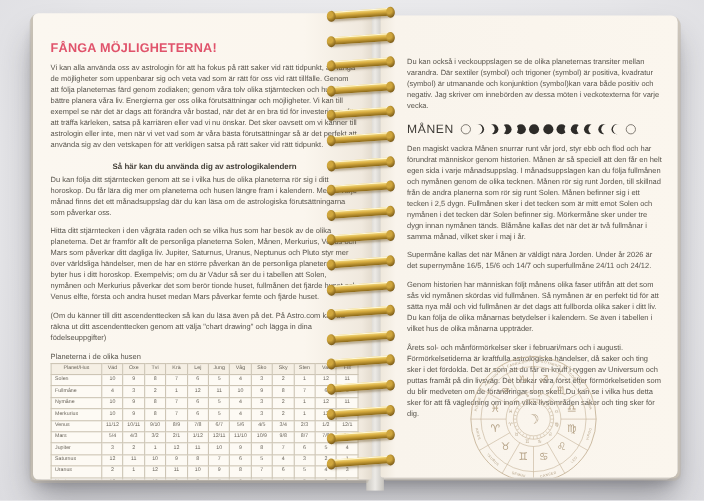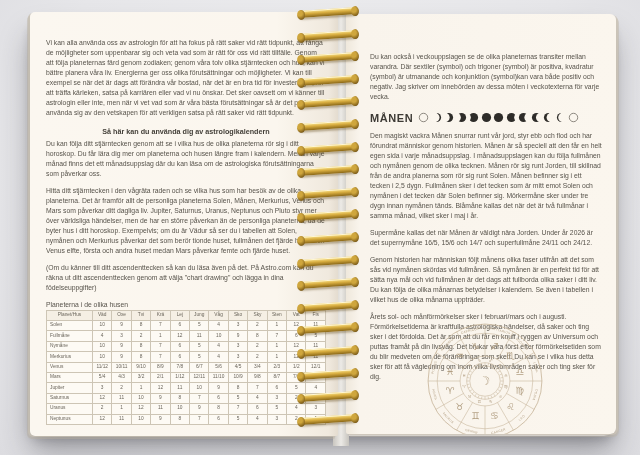--- a/index.html
+++ b/index.html
@@ -33,33 +33,34 @@
   .planet-table{width:100%;border-collapse:collapse;table-layout:fixed;background:#fdfaf4;}
   .planet-table th,.planet-table td{border:.5px solid #cdc5b5;font-weight:normal;font-size:4.8px;
     color:#6a655b;padding:2.3px 0;text-align:center;line-height:1;overflow:hidden;white-space:nowrap;}
   .planet-table .rowlabel{text-align:left;padding-left:3px;}
   .planet-table thead th{background:#f5efe4;}
   .planet-table col.c0{width:46px;}
 
   
   .rp-content{padding:38px 14px 0 24px;color:#57534b;}
   .moon-head{display:flex;align-items:center;gap:5px;margin:10px 0 7px 0;}
-  .moon-title{font-size:11px;font-weight:bold;letter-spacing:.6px;color:#3d3a35;}
+  .moon-title{font-size:11px;font-weight:normal;letter-spacing:.6px;color:#3d3a35;}
   .moon-icons{display:flex;align-items:center;gap:1.5px;}
   .zodiac-wrap{position:absolute;left:78px;top:306px;width:122px;height:122px;}
 </style>
 </head>
 <body>
 
 <div class="scene">
   <div class="book-shadow"></div>
   <div class="spine-gap"></div>
 
   <div class="page page-left">
     <div class="lp-content">
+      <div class="lp-heading">FÅNGA MÖJLIGHETERNA!</div>
       <p class="body-p">Vi kan alla använda oss av astrologin för att ha fokus på rätt saker vid rätt tidpunkt, att fånga de möjligheter som uppenbarar sig och veta vad som är rätt för oss vid rätt tillfälle. Genom att följa planeternas färd genom zodiaken; genom våra tolv olika stjärntecken och hus, kan vi bättre planera våra liv. Energierna ger oss olika förutsättningar och möjligheter. Vi kan till exempel se när det är dags att förändra vår bostad, när det är en bra tid för investeringar, för att träffa kärleken, satsa på karriären eller vad vi nu önskar. Det sker oavsett om vi känner till astrologin eller inte, men när vi vet vad som är våra bästa förutsättningar så är det perfekt att använda sig av den vetskapen för att verkligen satsa på rätt saker vid rätt tidpunkt.</p>
       <div class="sub-heading">Så här kan du använda dig av astrologikalendern</div>
       <p class="body-p">Du kan följa ditt stjärntecken genom att se i vilka hus de olika planeterna rör sig i ditt horoskop. Du får lära dig mer om planeterna och husen längre fram i kalendern. Mellan varje månad finns det ett månadsuppslag där du kan läsa om de astrologiska förutsättningarna som påverkar oss.</p>
       <p class="body-p">Hitta ditt stjärntecken i den vågräta raden och se vilka hus som har besök av de olika planeterna. Det är framför allt de personliga planeterna Solen, Månen, Merkurius, Venus och Mars som påverkar ditt dagliga liv. Jupiter, Saturnus, Uranus, Neptunus och Pluto styr mer över världsliga händelser, men de har en större påverkan än de personliga planeterna, då de byter hus i ditt horoskop. Exempelvis; om du är Vädur så ser du i tabellen att Solen, nymånen och Merkurius påverkar det som berör tionde huset, fullmånen det fjärde huset och Venus elfte, första och andra huset medan Mars påverkar femte och fjärde huset.</p>
       <p class="body-p">(Om du känner till ditt ascendenttecken så kan du läsa även på det. På Astro.com kan du räkna ut ditt ascendenttecken genom att välja "chart drawing" och lägga in dina födelseuppgifter)</p>
       <div class="table-caption">Planeterna i de olika husen</div>
       <table class="planet-table">
         <colgroup>
             <col class="c0">
           </colgroup>

